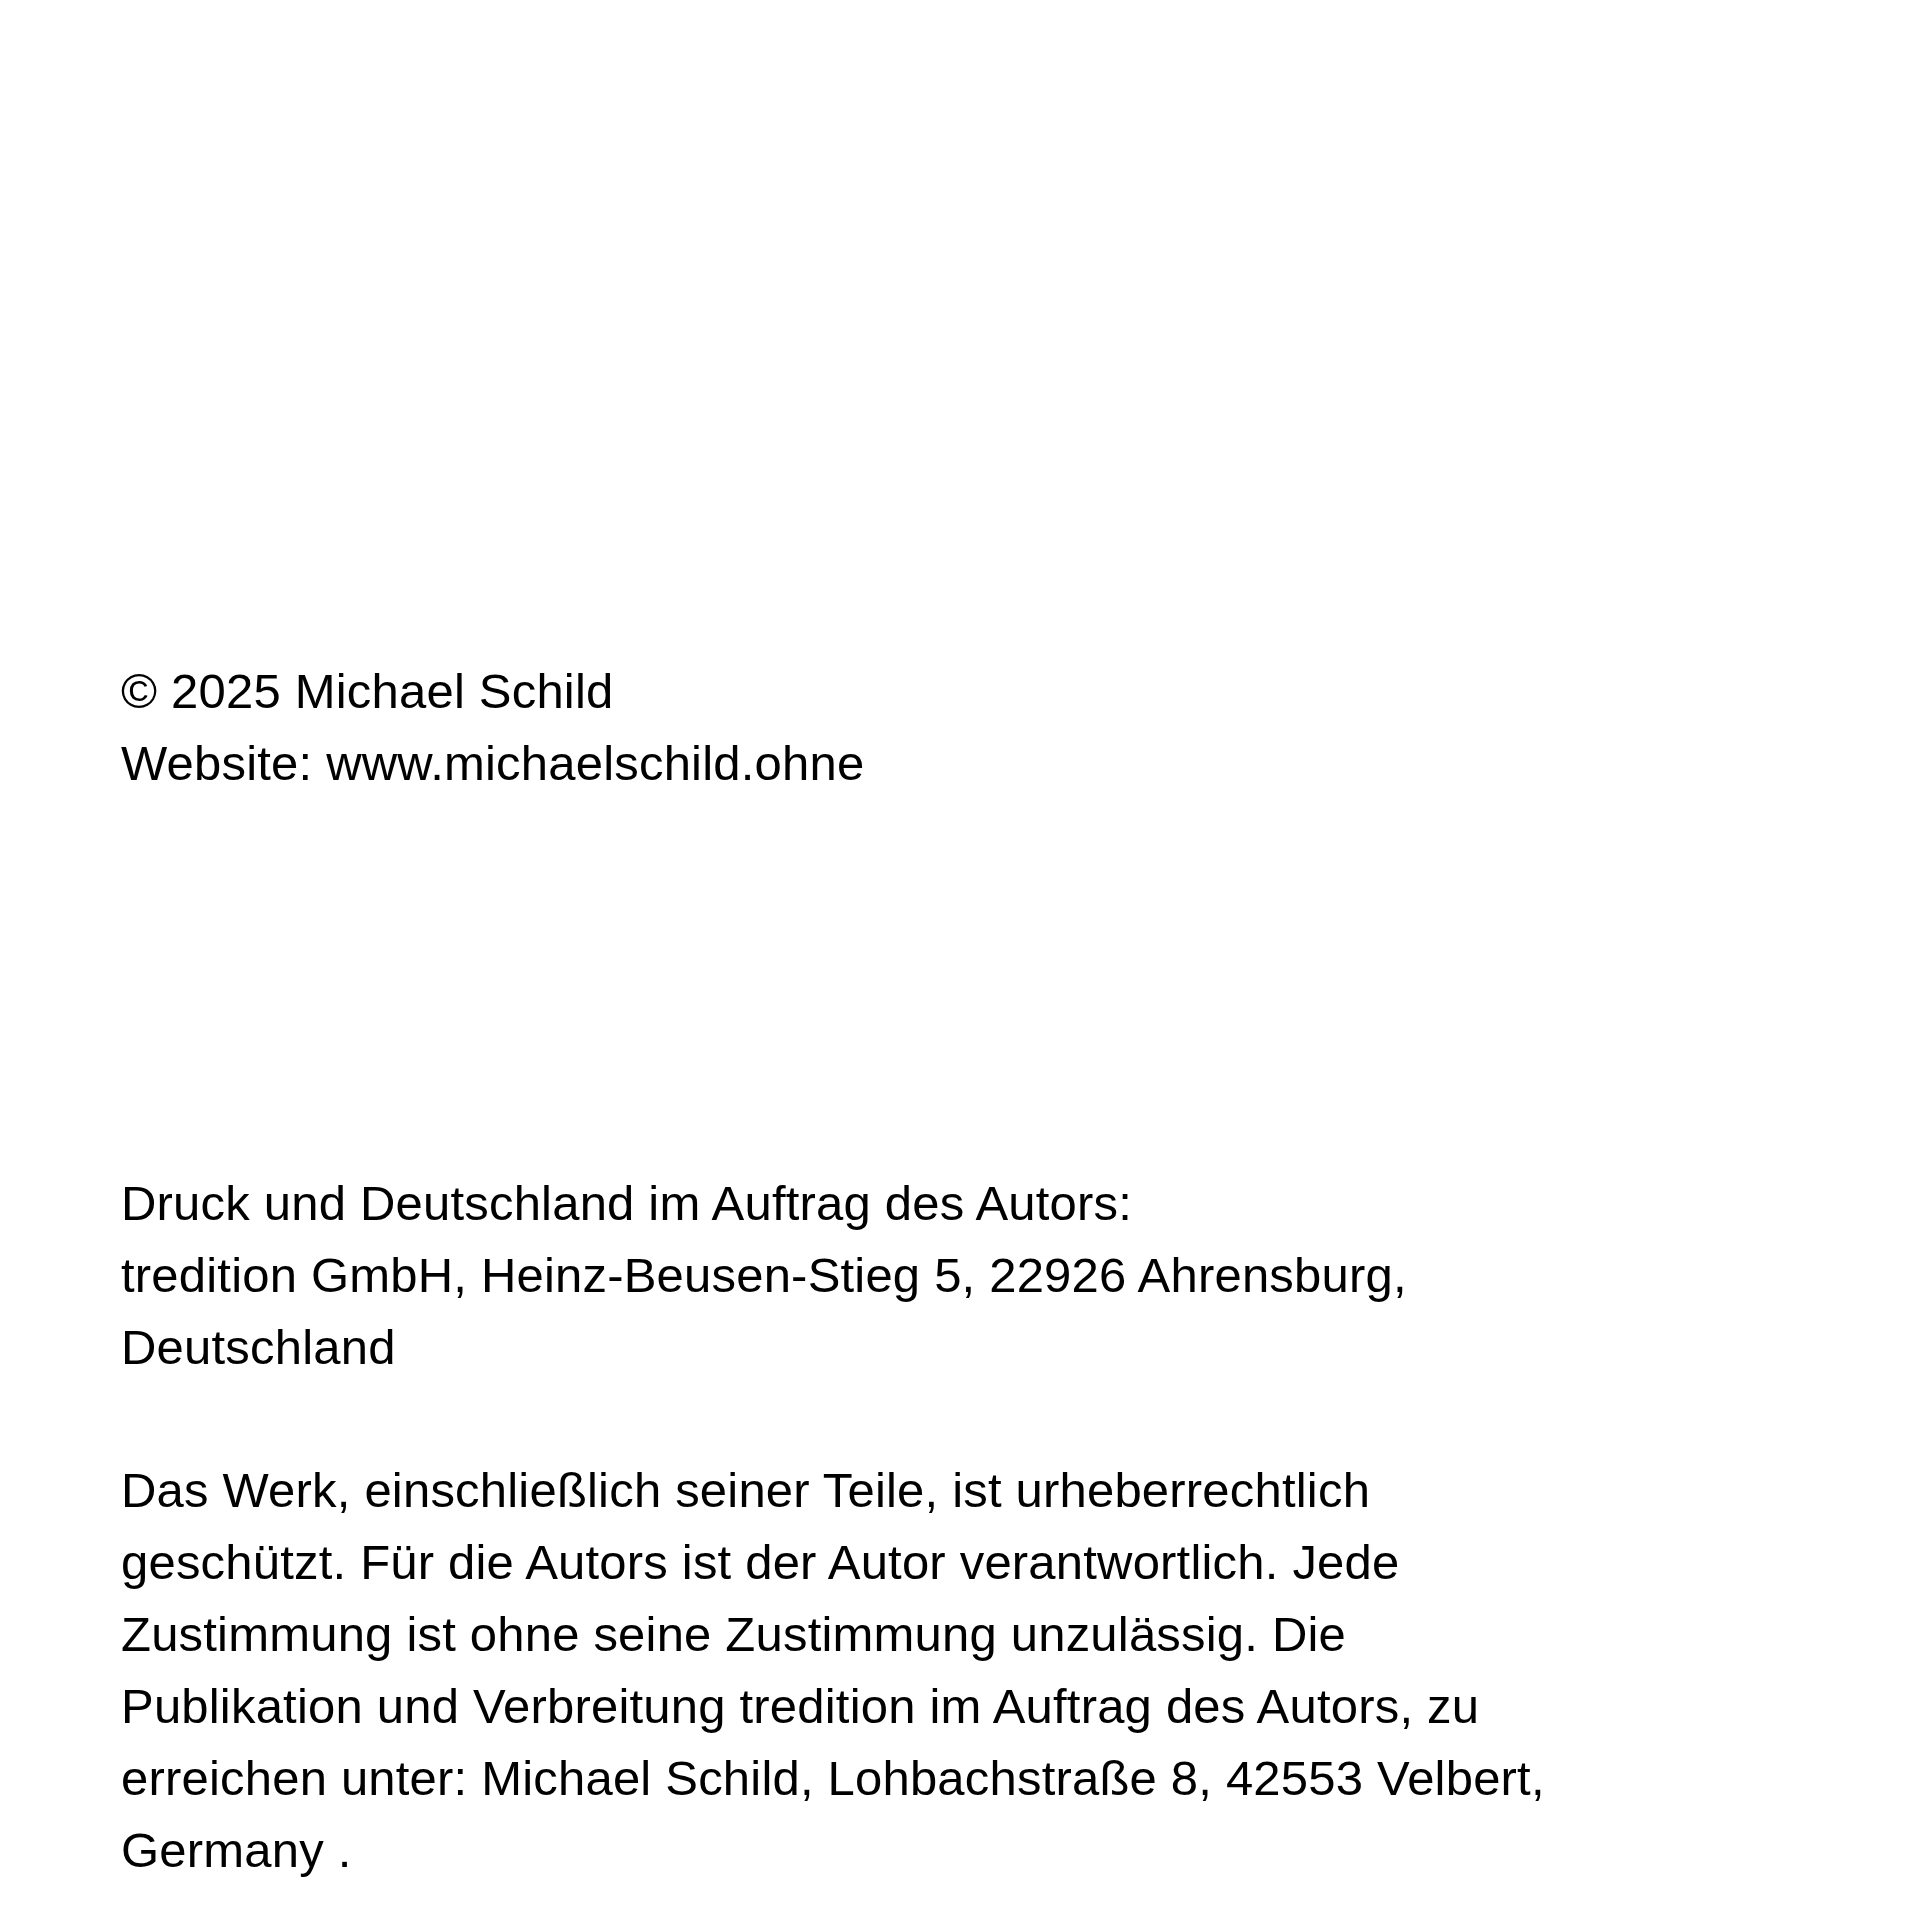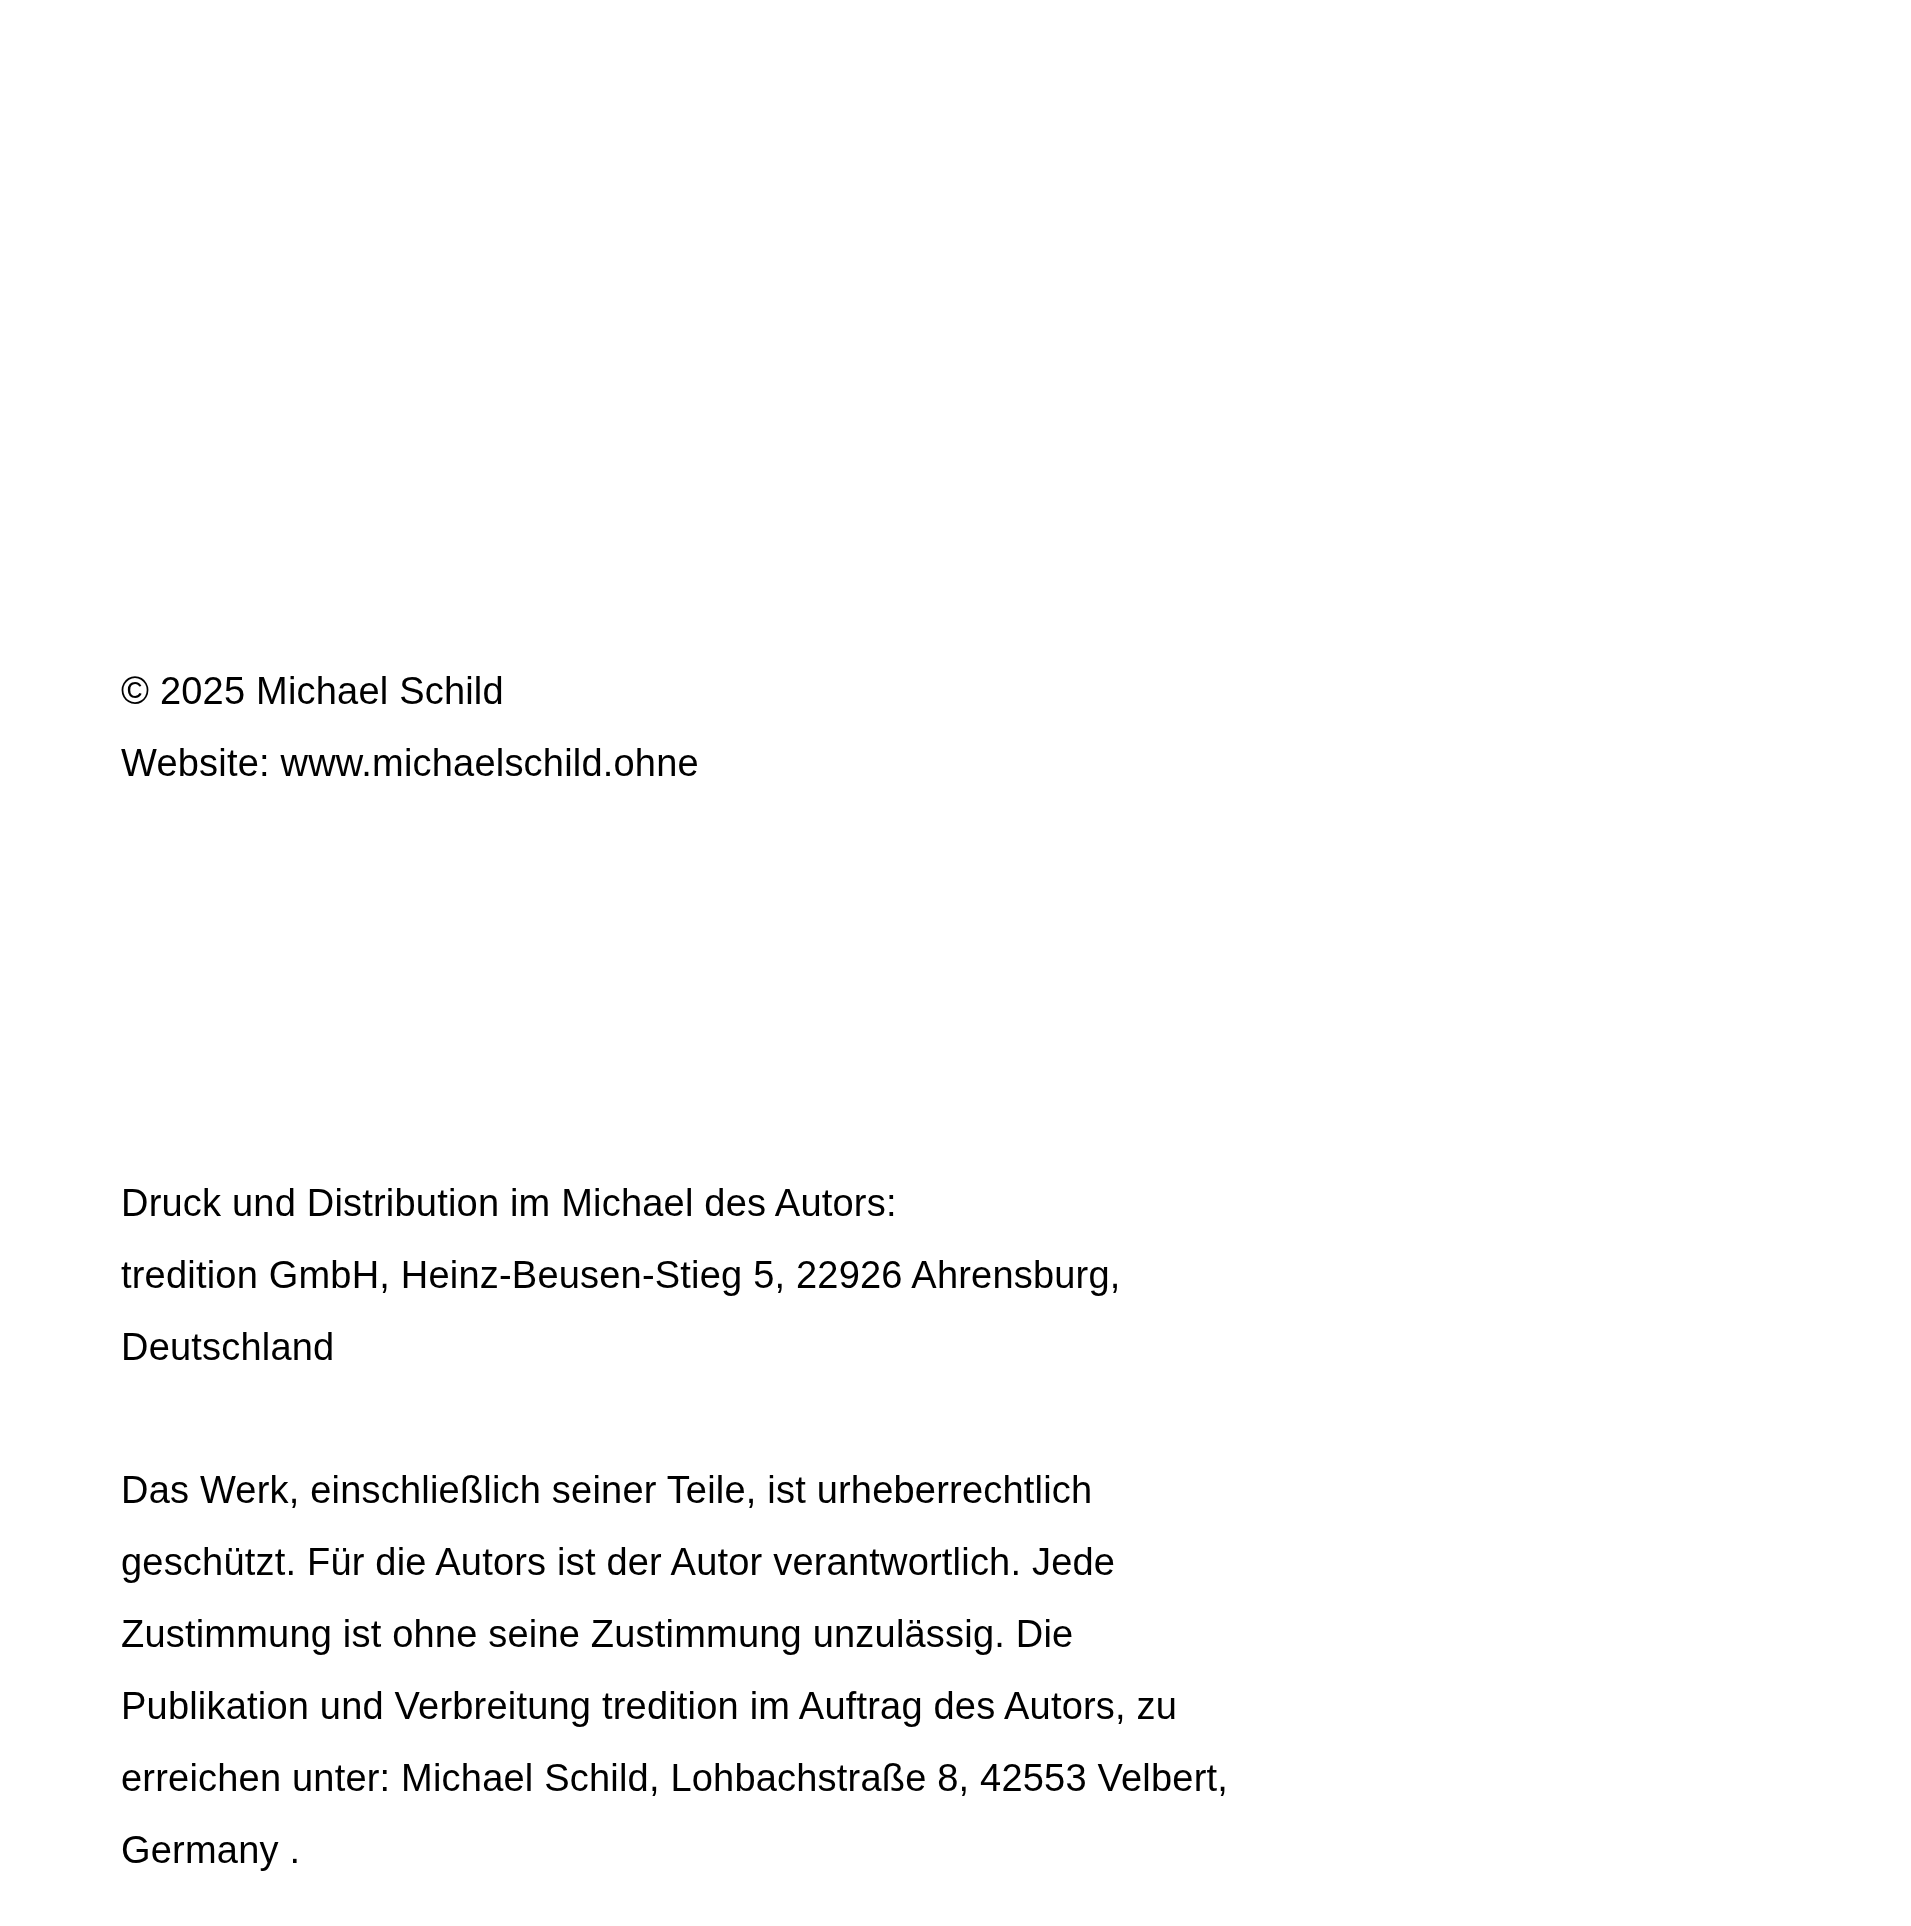--- a/index.html
+++ b/index.html
@@ -12,21 +12,21 @@
     width: 1912px;
     height: 2704px;
     background: #ffffff;
     overflow: hidden;
     font-family: "Liberation Sans", "DejaVu Sans", sans-serif;
     color: #000000;
   }
   .text-block {
     position: absolute;
     left: 121px;
-    font-size: 38px;
+    font-size: 49px;
     line-height: 72px;
     font-weight: 400;
     letter-spacing: 0.2px;
     white-space: nowrap;
   }
   .text-block .line {
     min-height: 72px;
   }
   #block-copyright   { top: 655px; }
   #block-print       { top: 1167px; }
@@ -36,21 +36,21 @@
 <body>
 
 <div class="page">
 
   <div class="text-block" id="block-copyright">
     <div class="line">© 2025 Michael Schild</div>
     <div class="line">Website: www.michaelschild.ohne</div>
   </div>
 
   <div class="text-block" id="block-print">
-    <div class="line">Druck und Distribution im Michael des Autors:</div>
+    <div class="line">Druck und Deutschland im Auftrag des Autors:</div>
     <div class="line">tredition GmbH, Heinz-Beusen-Stieg 5, 22926 Ahrensburg,</div>
     <div class="line">Deutschland</div>
   </div>
 
   <div class="text-block" id="block-rights">
     <div class="line">Das Werk, einschließlich seiner Teile, ist urheberrechtlich</div>
     <div class="line">geschützt. Für die Autors ist der Autor verantwortlich. Jede</div>
     <div class="line">Zustimmung ist ohne seine Zustimmung unzulässig. Die</div>
     <div class="line">Publikation und Verbreitung tredition im Auftrag des Autors, zu</div>
     <div class="line">erreichen unter: Michael Schild, Lohbachstraße 8, 42553 Velbert,</div>

